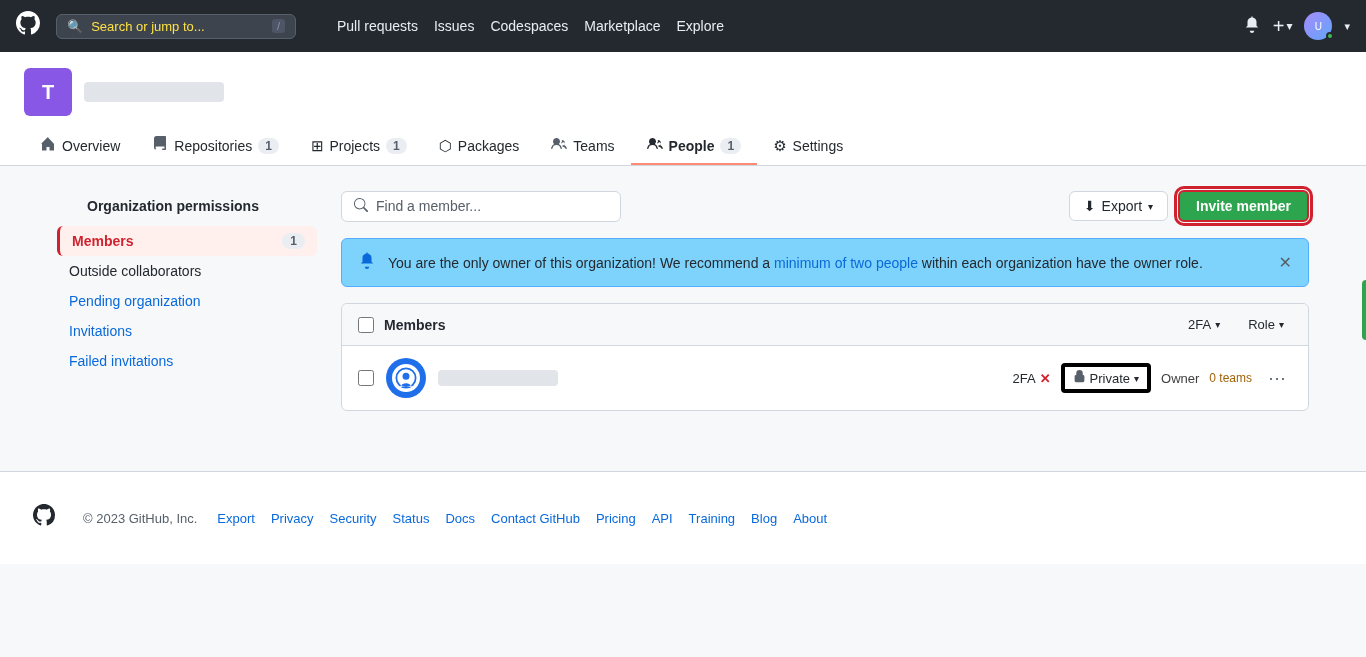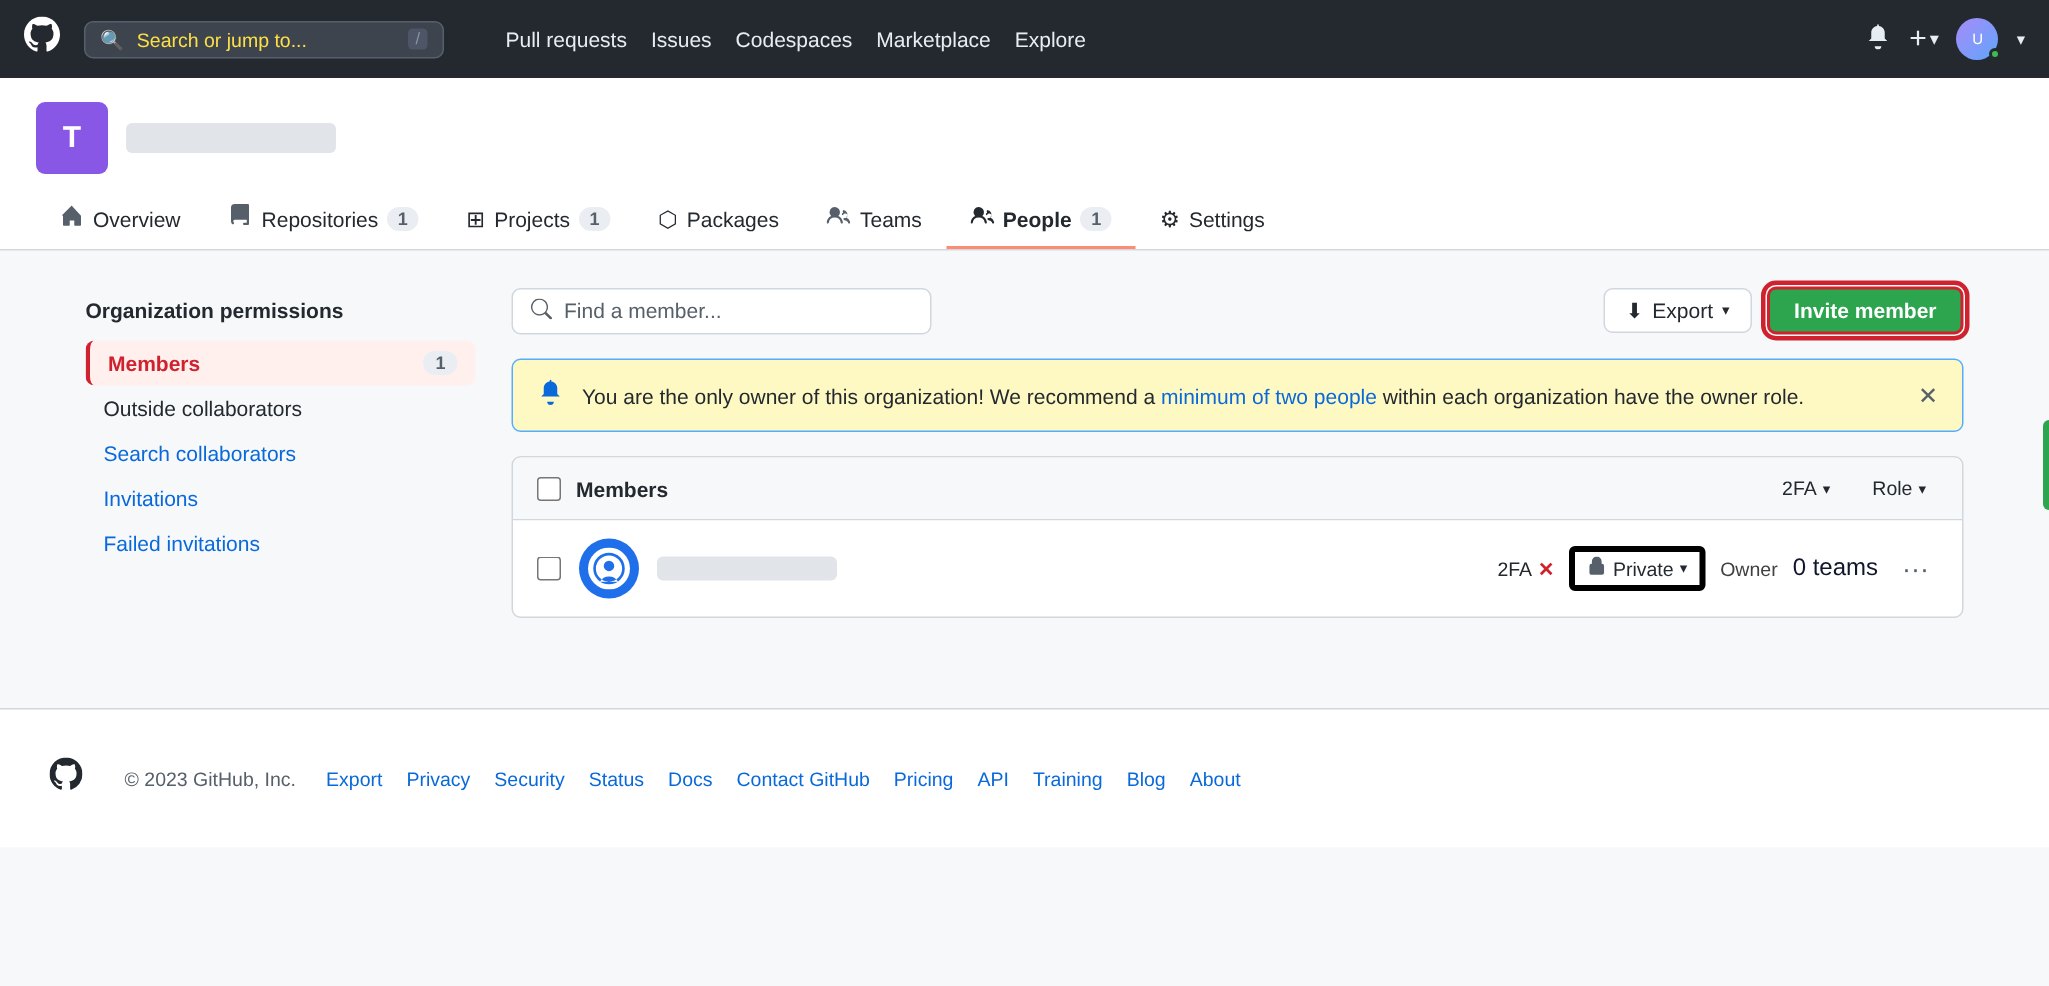--- a/index.html
+++ b/index.html
@@ -82,21 +82,21 @@
     .tab-badge {
       background: #eaeef2; color: #57606a;
       border-radius: 20px; padding: 1px 7px; font-size: 12px; font-weight: 600;
     }
 
     
     .main-content { display: flex; gap: 0; max-width: 1300px; margin: 24px auto; padding: 0 24px; }
 
     
     .sidebar { width: 260px; min-width: 220px; margin-right: 24px; }
-    .sidebar-title { font-size: 14px; font-weight: 600; color: #24292f; padding: 8px 0 12px; }
+    .sidebar-title { font-size: 14px; font-weight: 600; color: #24292f; padding: 8px 0 12px; margin-left: 30px; }
     .sidebar-item {
       display: flex; align-items: center; justify-content: space-between;
       padding: 7px 12px; border-radius: 6px; cursor: pointer;
       font-size: 14px; color: #24292f; text-decoration: none;
     }
     .sidebar-item.active { background: #fff0ee; color: #cf222e; font-weight: 600; border-left: 3px solid #cf222e; }
     .sidebar-item.link-style { color: #0969da; }
     .sidebar-badge {
       background: #eaeef2; color: #57606a;
       border-radius: 20px; padding: 1px 8px; font-size: 12px; font-weight: 600;
@@ -120,21 +120,21 @@
     .btn-invite {
       padding: 6px 16px; border: 2px solid #cf222e;
       border-radius: 6px; background: #2da44e; color: white;
       font-size: 14px; font-weight: 600; cursor: pointer;
       outline: 3px solid #cf222e; outline-offset: 1px;
     }
 
     
     .notification-banner {
       display: flex; align-items: center; gap: 12px;
-      background: #fef9c3; border: 1px solid #54aeff;
+      background: #7dd3fc; border: 1px solid #54aeff;
       border-radius: 6px; padding: 12px 16px; margin-bottom: 16px;
       font-size: 14px; color: #24292f;
     }
     .notification-icon { font-size: 18px; color: #0969da; }
     .notification-link { color: #0969da; text-decoration: none; }
     .notification-close { margin-left: auto; cursor: pointer; color: #57606a; font-size: 16px; }
 
     
     .members-table { border: 1px solid #d0d7de; border-radius: 6px; background: white; }
     .members-header {
@@ -167,21 +167,21 @@
       display: flex; align-items: center; gap: 4px;
       font-size: 13px; color: #24292f;
     }
     .tfa-x { color: #cf222e; font-weight: bold; }
     .private-badge {
       display: flex; align-items: center; gap: 4px;
       border: 4px solid #000000; border-radius: 4px; padding: 3px 8px;
       font-size: 13px; cursor: pointer; color: #24292f;
     }
     .owner-badge { font-size: 13px; color: #404040; text-align: right; }
-    .teams-badge { font-size: 16px; color: #0f172a; }
+    .teams-badge { font-size: 12px; color: #a16207; }
     .more-btn { font-size: 18px; color: #57606a; cursor: pointer; padding: 2px 6px; border-radius: 4px; }
 
     
     .footer {
       border-top: 1px solid #d0d7de;
       background: white;
       padding: 32px 21px;
       margin-top: 60px;
     }
     .footer-inner {
@@ -305,21 +305,21 @@
     <div class="sidebar-title">Organization permissions</div>
 
     <div class="sidebar-item active">
       <span>Members</span>
       <span class="sidebar-badge">1</span>
     </div>
     <div class="sidebar-item">
       <span>Outside collaborators</span>
     </div>
     <div class="sidebar-item link-style">
-      <span>Search collaborators</span>
+      <span>Pending organization</span>
     </div>
     <div class="sidebar-item link-style">
       <span>Invitations</span>
     </div>
     <div class="sidebar-item link-style">
       <span>Failed invitations</span>
     </div>
   </aside>
 
   <main class="main-panel">

